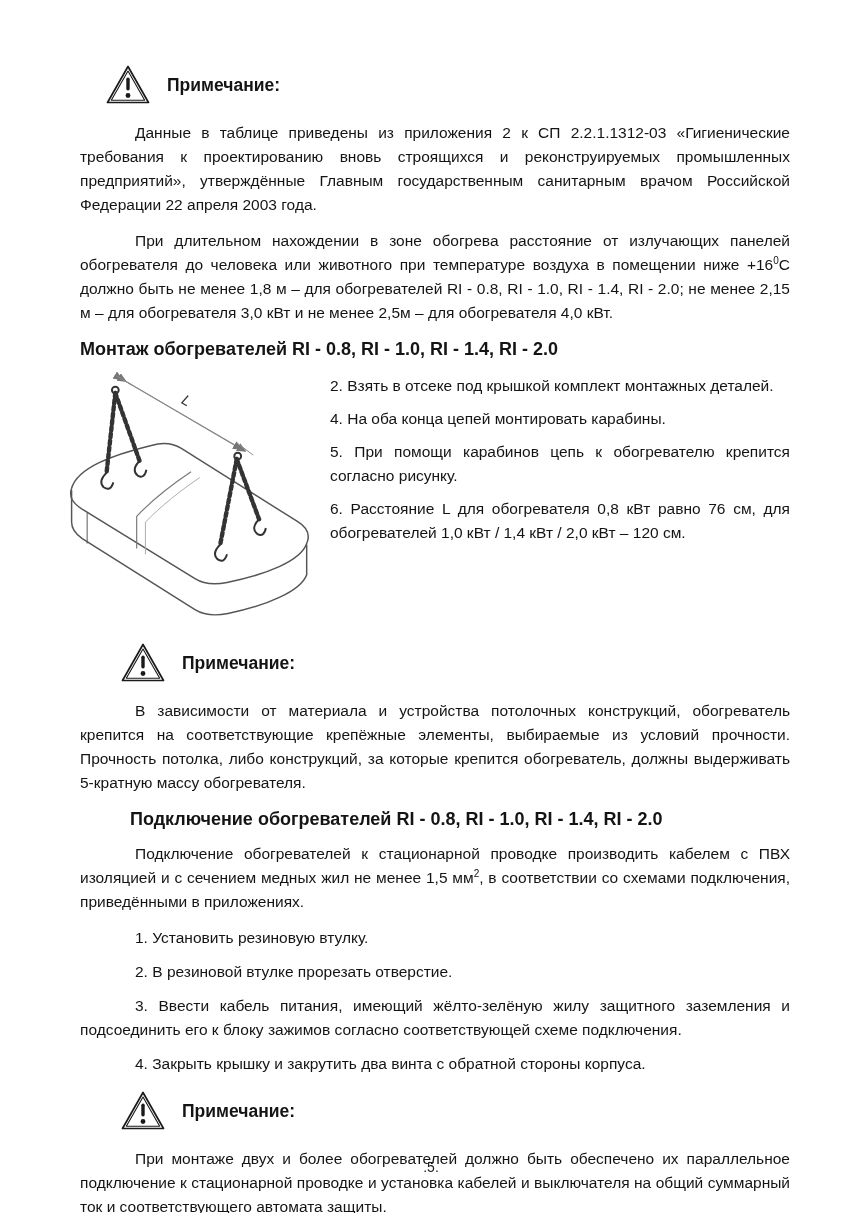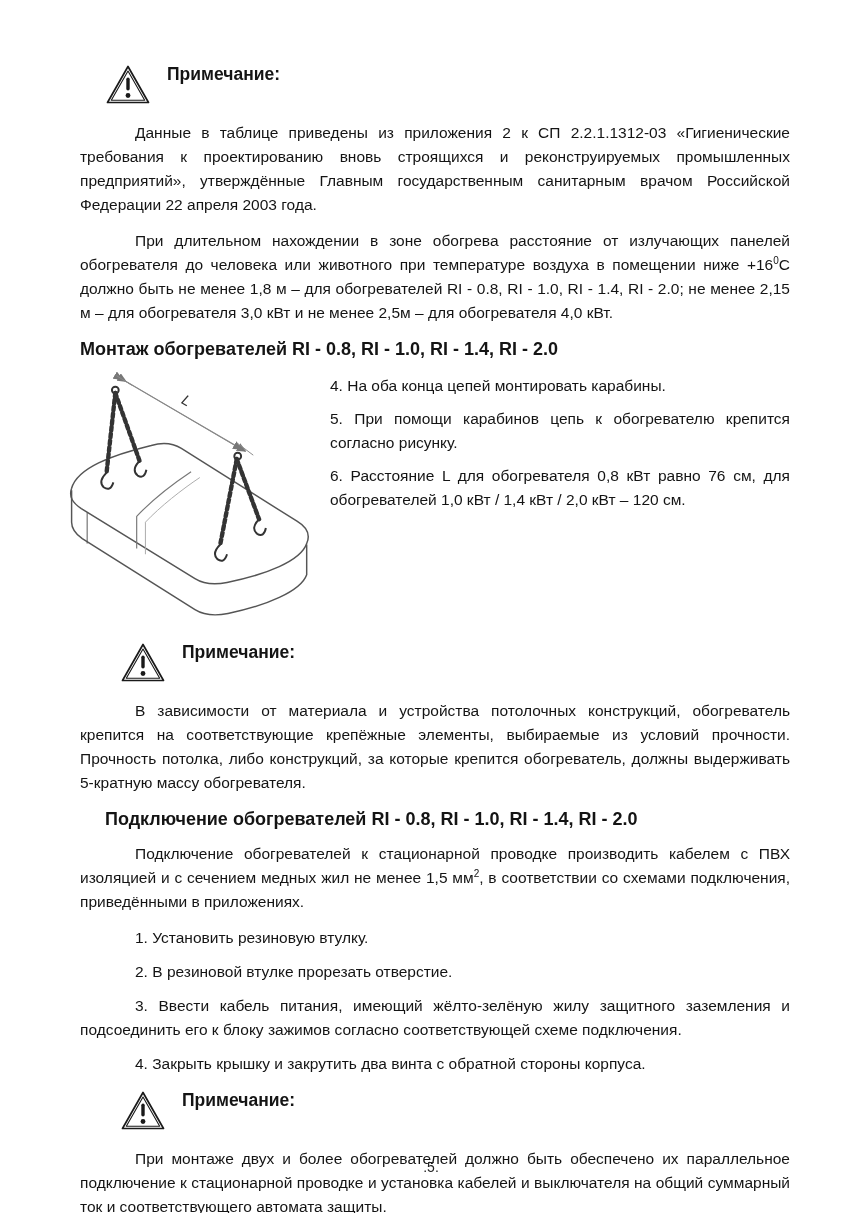--- a/index.html
+++ b/index.html
@@ -12,36 +12,36 @@
     font-size: 15.5px;
     position: relative;
     overflow: hidden;
   }
   .page {
     position: relative;
     width: 862px; height: 1213px;
     padding: 64px 72px 0 80px;
   }
   .note-head {
-    display: flex; align-items: flex-start; gap: 16px;
+    display: flex; align-items: center; gap: 16px;
     margin: 0 0 14px 25px;
   }
   .note-head.inset { margin-left: 40px; }
   .note-label { font-weight: bold; font-size: 17.5px; }
   .para {
     text-align: justify;
     text-indent: 55px;
     line-height: 24px;
     margin: 12px 0 12px 0;
   }
   .heading {
     font-size: 18px; font-weight: bold;
     margin: 14px 0 10px 0;
   }
-  .heading.inset { margin-left: 25px; }
+  .heading.inset { margin-left: 50px; }
   sup { font-size: 10px; line-height: 0; }
   .fig-row { display: flex; margin: 2px 0 18px 0; }
   .figure {
     flex: 0 0 250px; width: 250px; position: relative;
   }
   .figure svg { margin-left: -22px; }
   .steps { flex: 1; padding-top: 4px; }
   .step {
     text-align: justify;
     line-height: 24px;
@@ -102,20 +102,21 @@
 
         <path d="M184,88 L167,176" fill="none" stroke="#333" stroke-width="4.5" stroke-dasharray="4 3" stroke-linecap="round"></path>
         <path d="M184,88 L207,150" fill="none" stroke="#333" stroke-width="4.5" stroke-dasharray="4 3" stroke-linecap="round"></path>
         <path d="M167,176 q-9,9 -3,15 q7,5 10,-5 M207,150 q-9,9 -2,15 q7,4 9,-6" fill="none" stroke="#333" stroke-width="2"></path>
 
         <circle cx="59" cy="17" r="3.5" fill="none" stroke="#333" stroke-width="2"></circle>
         <circle cx="185" cy="85" r="3.5" fill="none" stroke="#333" stroke-width="2"></circle>
       </svg>
     </div>
     <div class="steps">
+      <p class="step">2. Взять в отсеке под крышкой комплект монтажных деталей.</p>
       <p class="step">4. На оба конца цепей монтировать карабины.</p>
       <p class="step">5. При помощи карабинов цепь к обогревателю крепится согласно рисунку.</p>
       <p class="step">6. Расстояние L для обогревателя 0,8 кВт равно 76 см, для обогревателей  1,0 кВт / 1,4 кВт / 2,0 кВт – 120 см.</p>
     </div>
   </div>
 
   <div class="note-head inset">
     <svg width="46" height="43" viewBox="0 0 46 43" aria-hidden="true">
       <path d="M23 2.5 L43.5 38.5 L2.5 38.5 Z" fill="none" stroke="#1a1a1a" stroke-width="1.7" stroke-linejoin="round"></path>
       <path d="M23 7 L39.7 36.3 L6.3 36.3 Z" fill="none" stroke="#1a1a1a" stroke-width="1.1" stroke-linejoin="round"></path>

